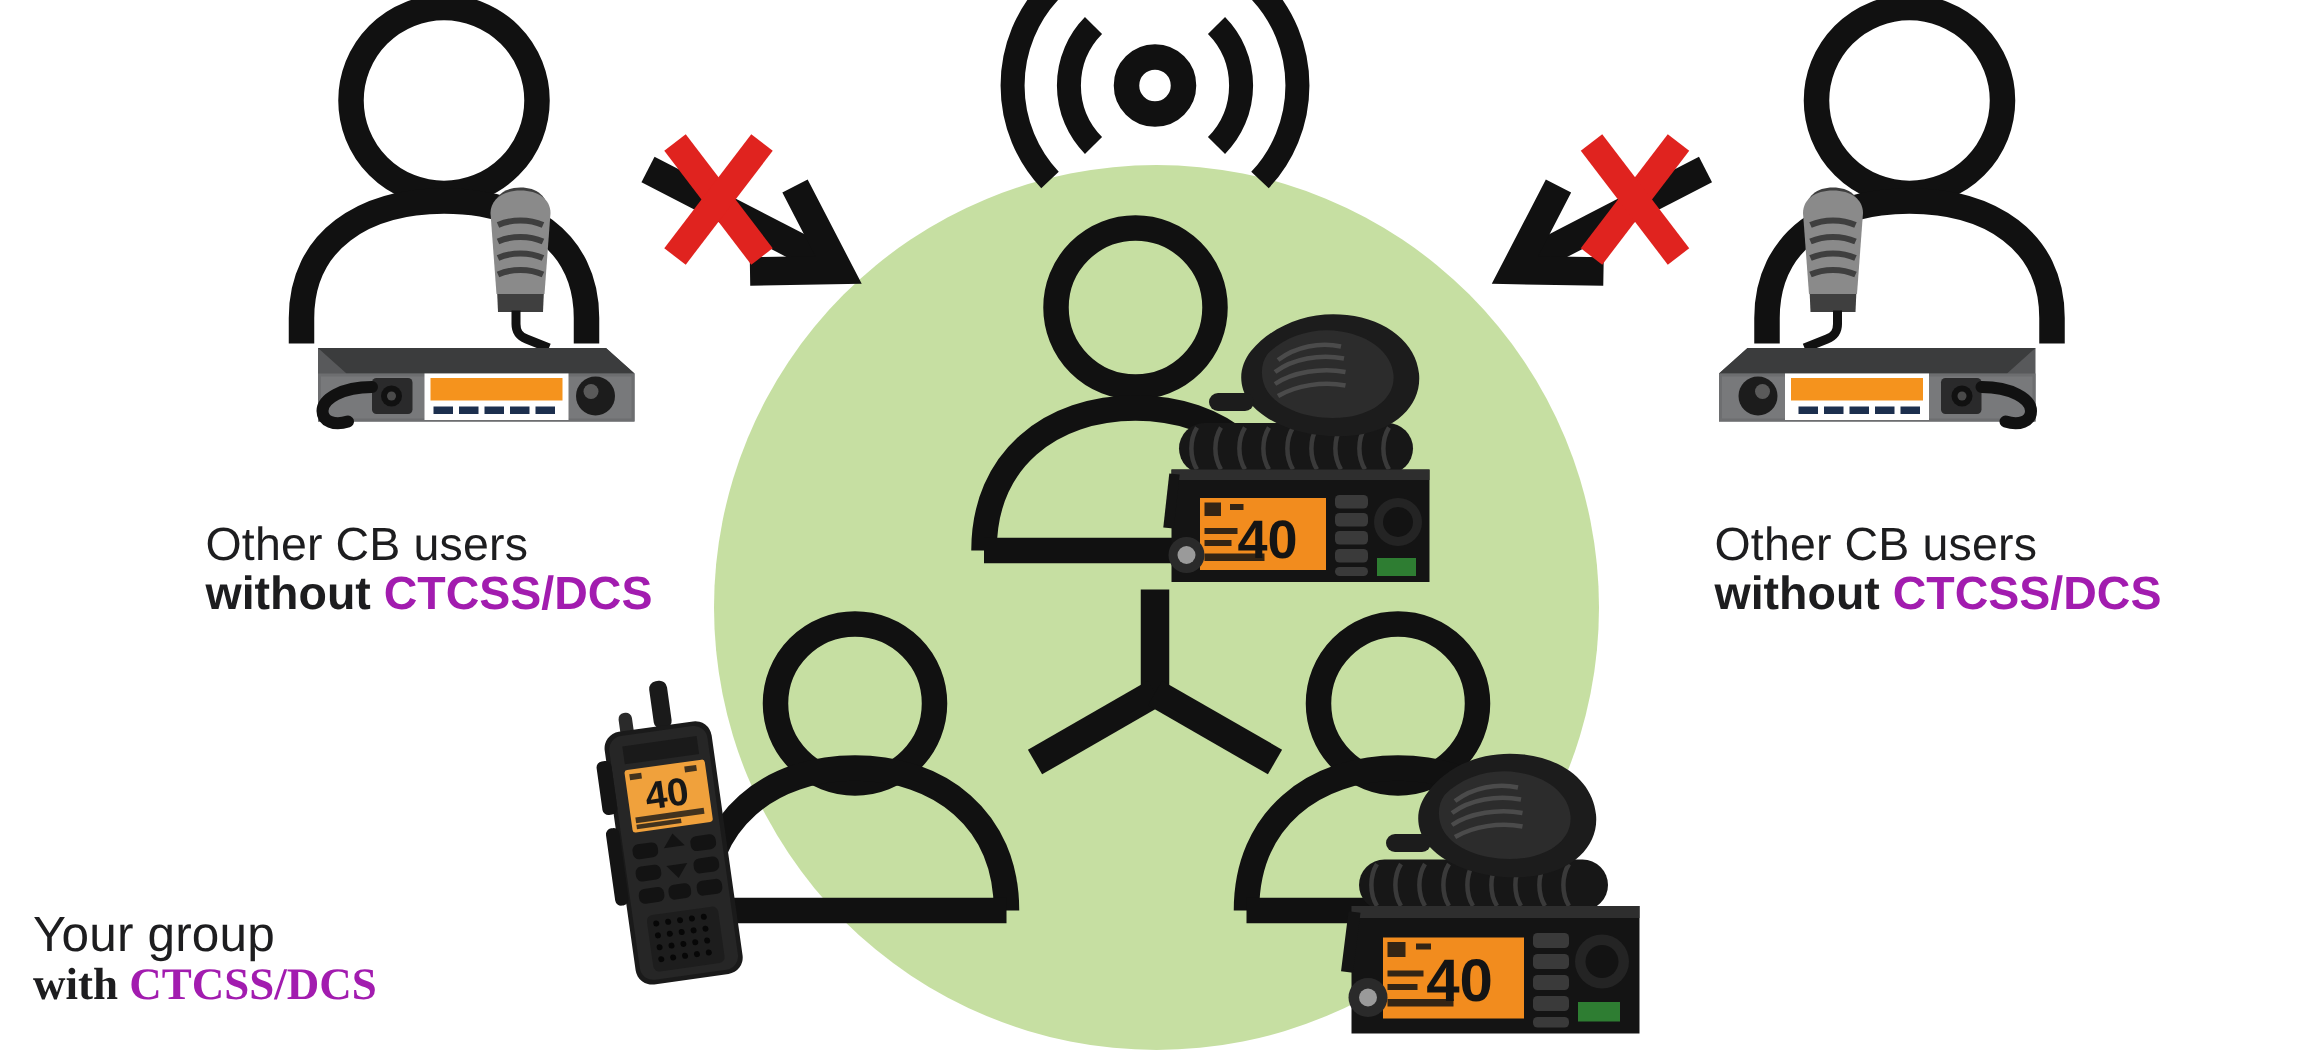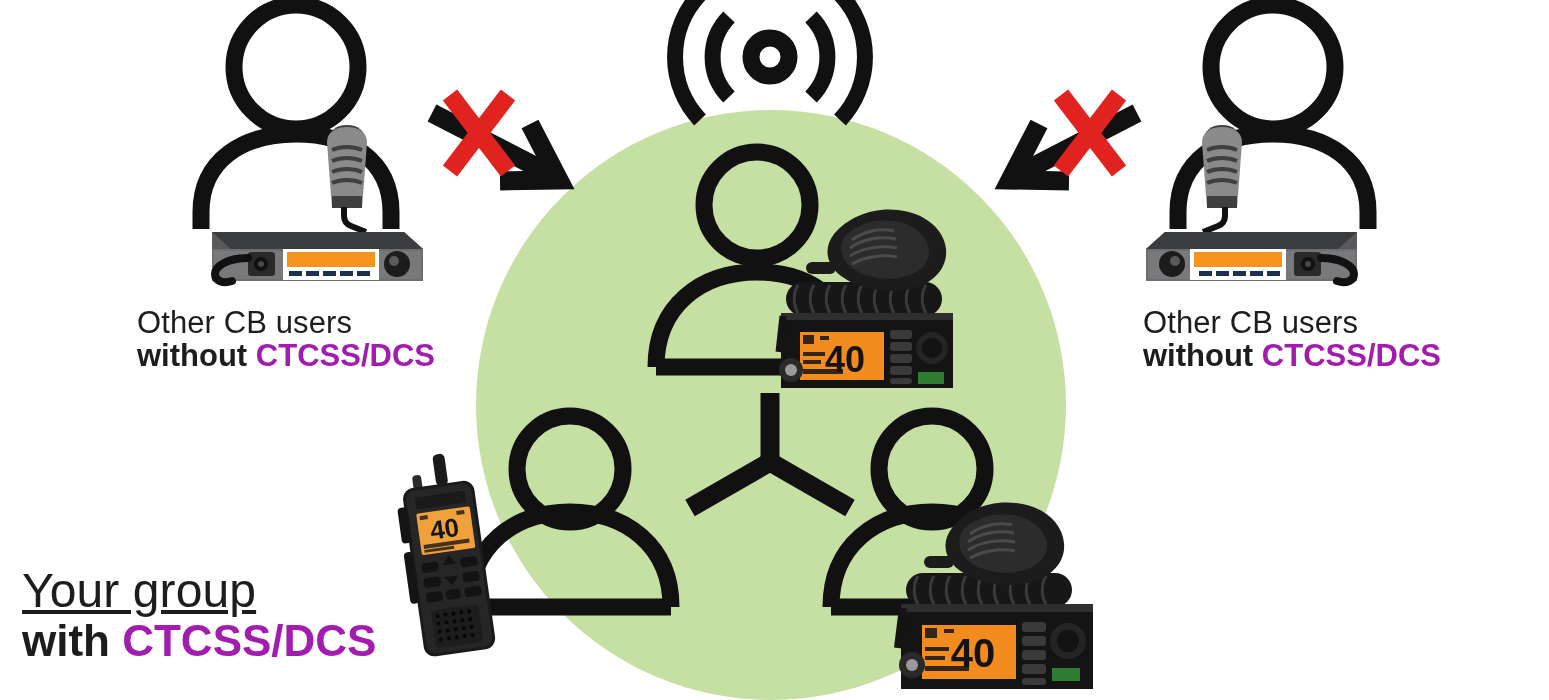--- a/index.html
+++ b/index.html
@@ -24,20 +24,21 @@
     width: 1549px;
     height: 700px;
   }
 
   
   .label {
     position: absolute;
     line-height: 1.08;
     white-space: nowrap;
     color: #1d1d1f;
+    margin-top: 40px;
   }
   .label .line1 {
     display: block;
     font-weight: 400;
     letter-spacing: 0.1px;
   }
   .label .line2 {
     display: block;
     font-weight: 700;
   }
@@ -57,22 +58,22 @@
     top: 306px;
     font-size: 31px;
   }
   #label-right .line2 { font-size: 31px; }
 
   #label-group {
     left: 22px;
     top: 565px;
     font-size: 38px;
   }
-  #label-group .line1 { font-size: 48px; text-decoration: underline; }
-  #label-group .line2 { font-size: 44px; }
+  #label-group .line1 { font-size: 33px; }
+  #label-group .line2 { font-size: 30px; font-family: Liberation Serif, serif; }
 </style>
 </head>
 <body>
 
 <div id="stage">
 
   <svg class="layer" viewBox="0 0 1549 700">
     <circle cx="771" cy="405" r="295" fill="#c6dfa2"></circle>
   </svg>
 

